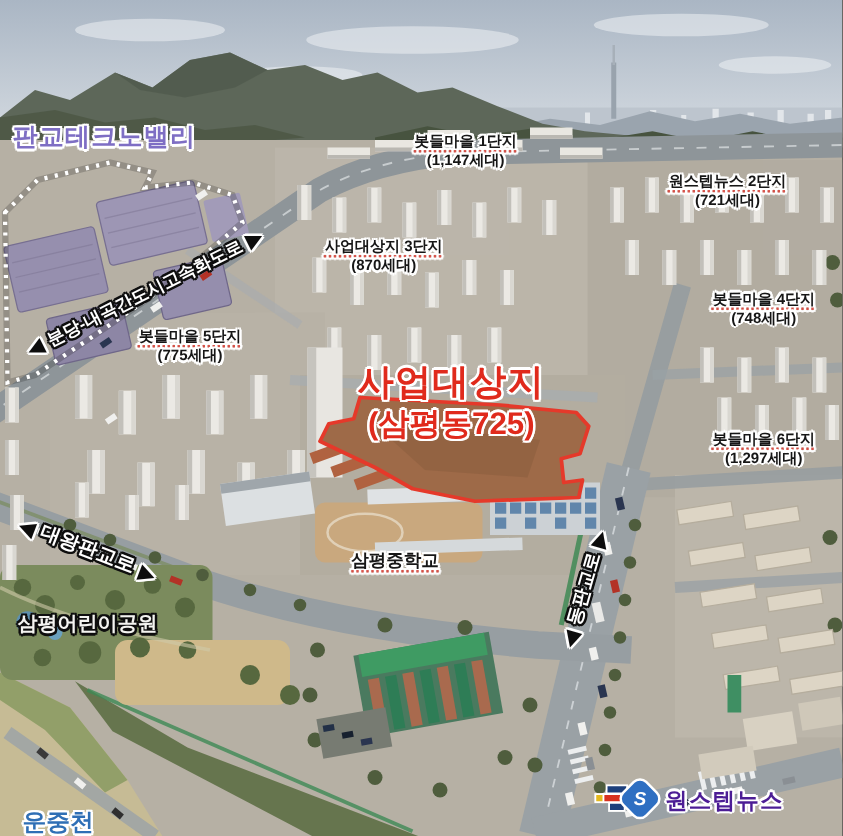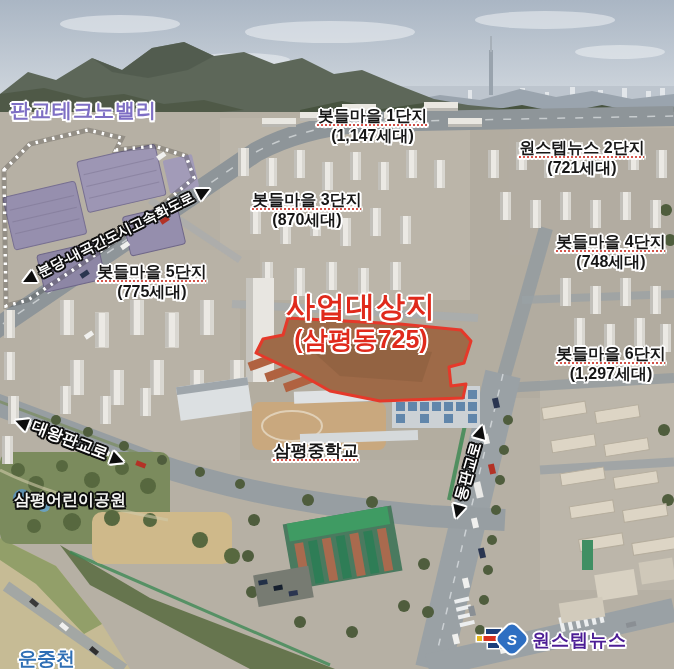--- a/index.html
+++ b/index.html
@@ -9,27 +9,27 @@
 
   .label{position:absolute;font-weight:800;line-height:1.25;z-index:5}
   .ctr{text-align:center}
   .label span{white-space:nowrap;display:block}
   
   .ow{text-shadow:2px 0 0 #fff,-2px 0 0 #fff,0 2px 0 #fff,0 -2px 0 #fff,
       1.5px 1.5px 0 #fff,-1.5px 1.5px 0 #fff,1.5px -1.5px 0 #fff,-1.5px -1.5px 0 #fff}
   
   .ob{text-shadow:2px 0 0 #0e0e0e,-2px 0 0 #0e0e0e,0 2px 0 #0e0e0e,0 -2px 0 #0e0e0e,
       1.5px 1.5px 0 #0e0e0e,-1.5px 1.5px 0 #0e0e0e,1.5px -1.5px 0 #0e0e0e,-1.5px -1.5px 0 #0e0e0e}
-  .blk{color:#161616;font-size:16px}
+  .blk{color:#161616;font-size:12px}
   .spell{text-decoration:underline dotted rgba(213,62,52,.85);
          text-decoration-thickness:1.5px;text-underline-offset:3px}
   .techno{color:#7e6ec4;font-size:20px;letter-spacing:1px}
   .site-t{color:#e02a1c;font-size:29px;letter-spacing:1px}
   .site-s{color:#e02a1c;font-size:25px}
-  .school{font-size:17px}
+  .school{font-size:14px}
   .park{color:#f4f4f1;font-size:16px;font-weight:800}
   .stream{color:#2f6fb5;font-size:19px}
   .road{display:flex;align-items:center;gap:5px;font-weight:800;justify-content:center}
   .road .txt{color:#fff}
   .arrow{color:#0d0d0d;font-size:17px;line-height:1}
   .expwy{font-size:14px}
   .daewang{font-size:16px}
   .dongpan{font-size:15px}
 
   .wm{position:absolute;left:485px;top:621px;display:flex;align-items:center;gap:5px;z-index:6}
@@ -412,21 +412,21 @@
   <span class="spell">봇들마을 1단지</span>
   <span>(1,147세대)</span>
 </div>
 
 <div class="label blk ctr ow" style="left:512px;top:138px;width:140px">
   <span class="spell">원스텝뉴스 2단지</span>
   <span>(721세대)</span>
 </div>
 
 <div class="label blk ctr ow" style="left:238px;top:190px;width:138px">
-  <span class="spell">봇들마을 3단지</span>
+  <span class="spell">사업대상지 3단지</span>
   <span>(870세대)</span>
 </div>
 
 <div class="label blk ctr ow" style="left:546px;top:232px;width:130px">
   <span class="spell">봇들마을 4단지</span>
   <span>(748세대)</span>
 </div>
 
 <div class="label blk ctr ow" style="left:84px;top:262px;width:136px">
   <span class="spell">봇들마을 5단지</span>

